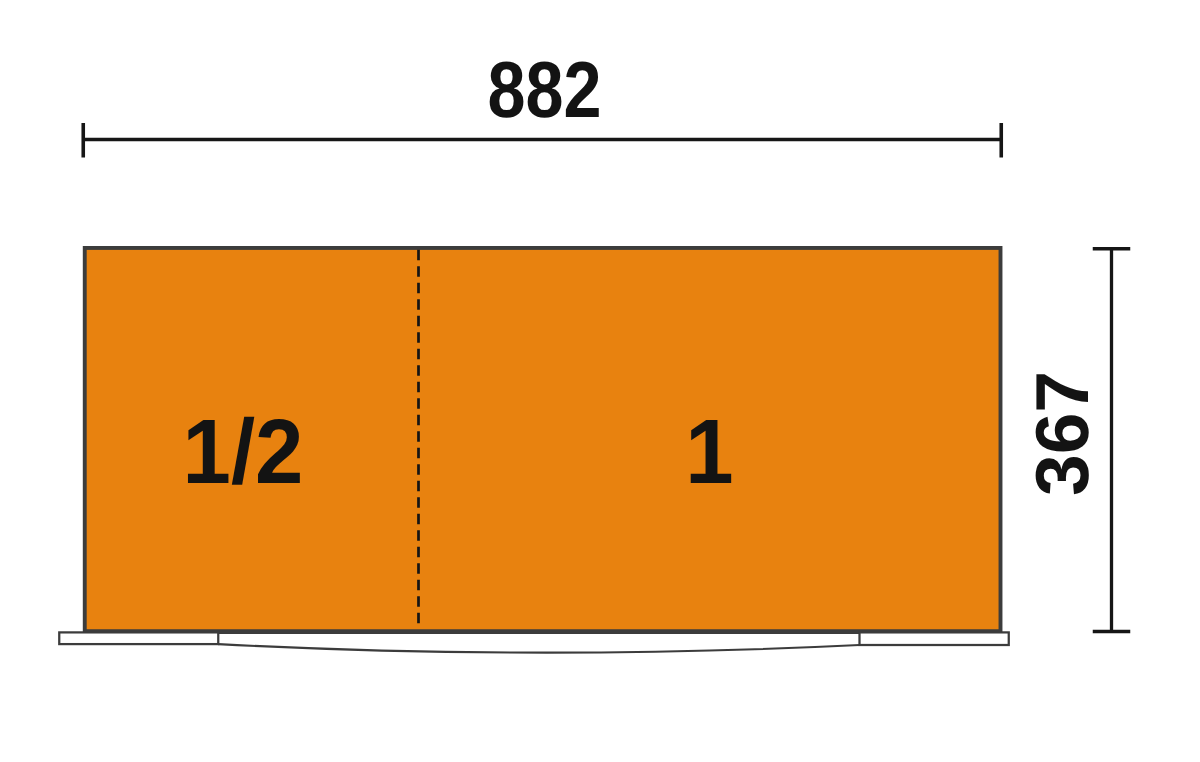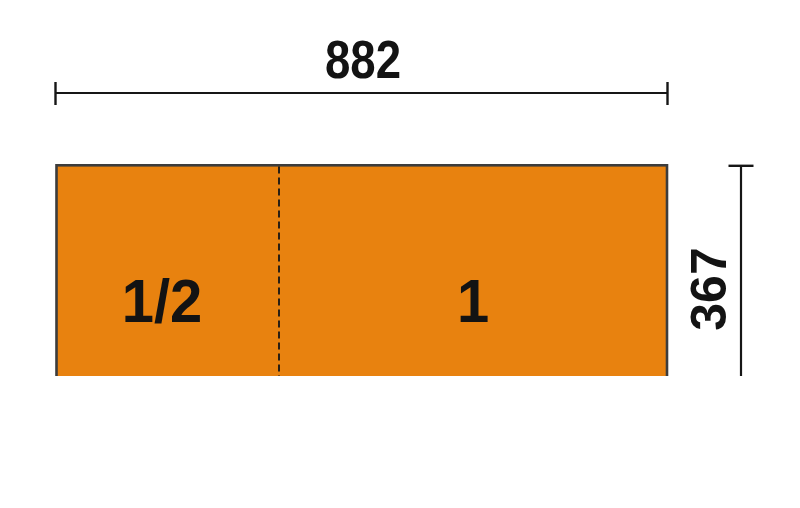--- a/index.html
+++ b/index.html
@@ -1,19 +1,19 @@
 <!DOCTYPE html>
 <html><head>
 <meta charset="utf-8">
 <style>
   html, body { margin: 0; padding: 0; background: #ffffff; }
   .stage {
     position: relative;
     width: 800px;
-    height: 376px;
+    height: 508px;
     background: #ffffff;
     overflow: hidden;
   }
   svg { display: block; }
   .dim-line  { stroke: #161616; stroke-width: 2.2; }
   .dim-tick  { stroke: #161616; stroke-width: 2.4; }
   .dim-text  {
     font-family: "Liberation Sans", "DejaVu Sans", sans-serif;
     font-weight: 700;
     fill: #131313;

